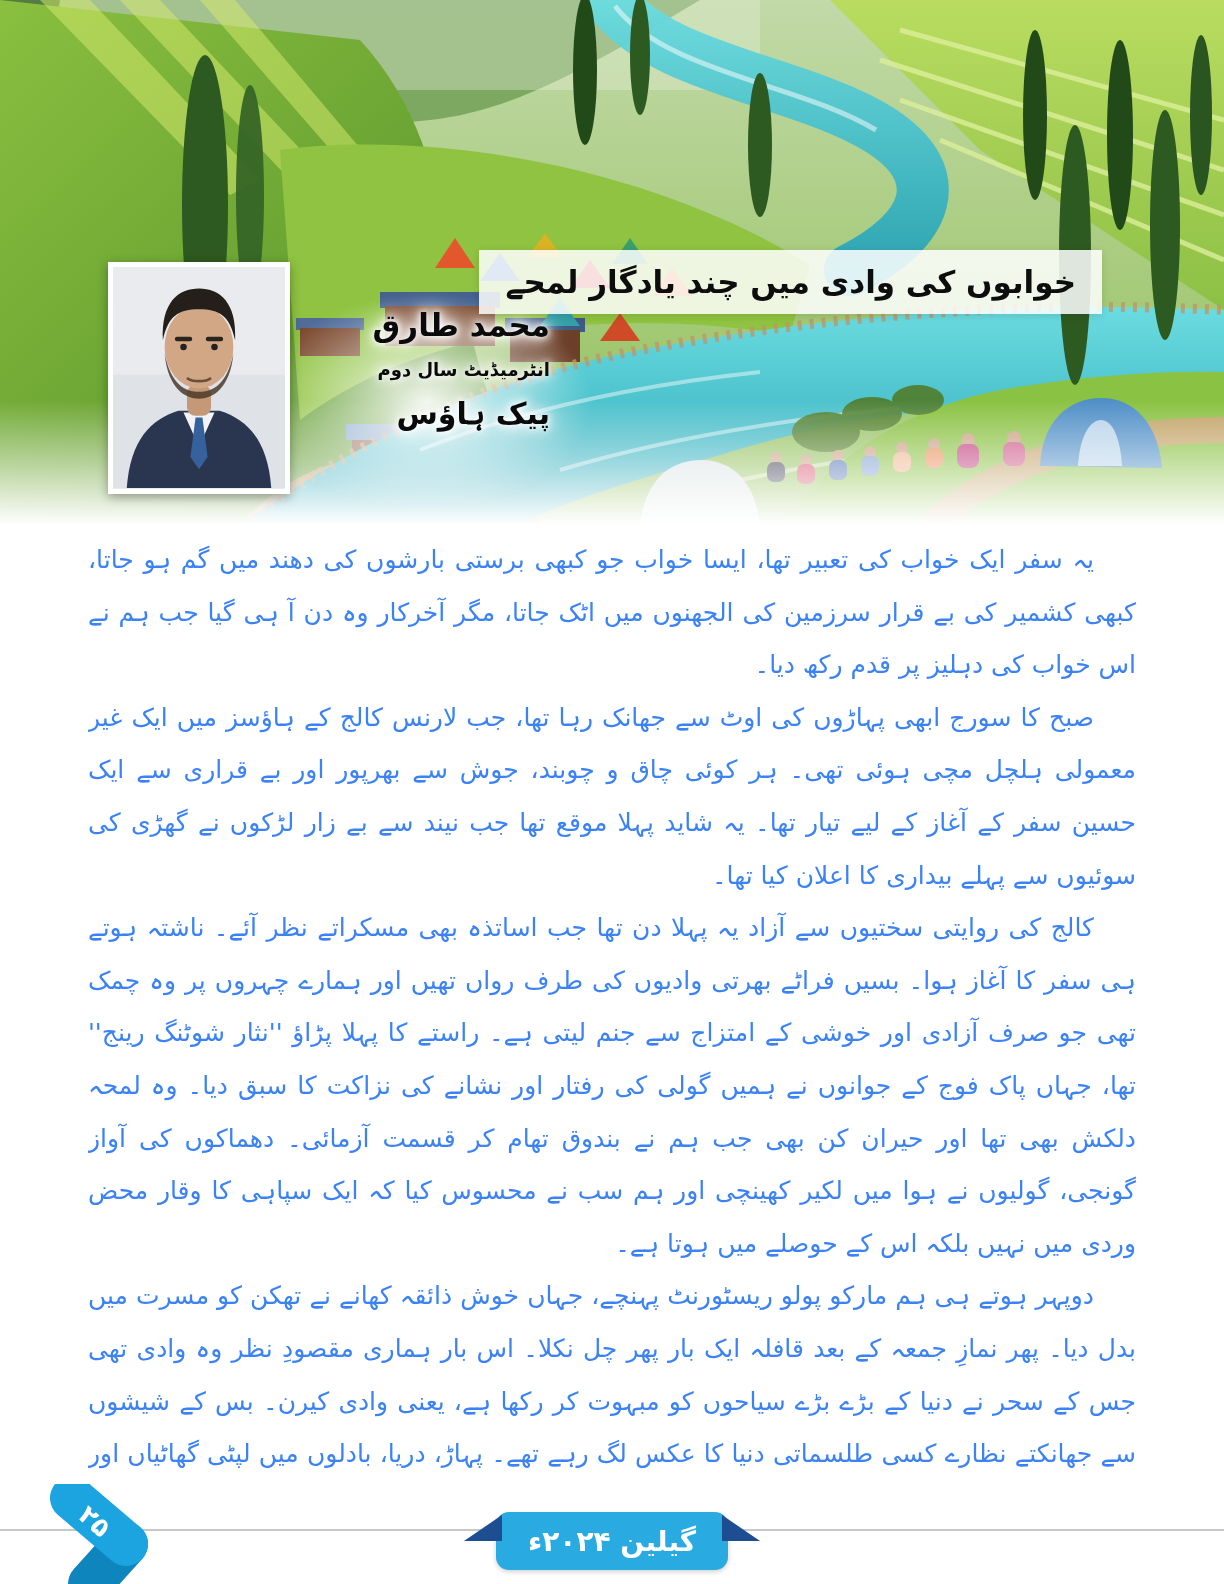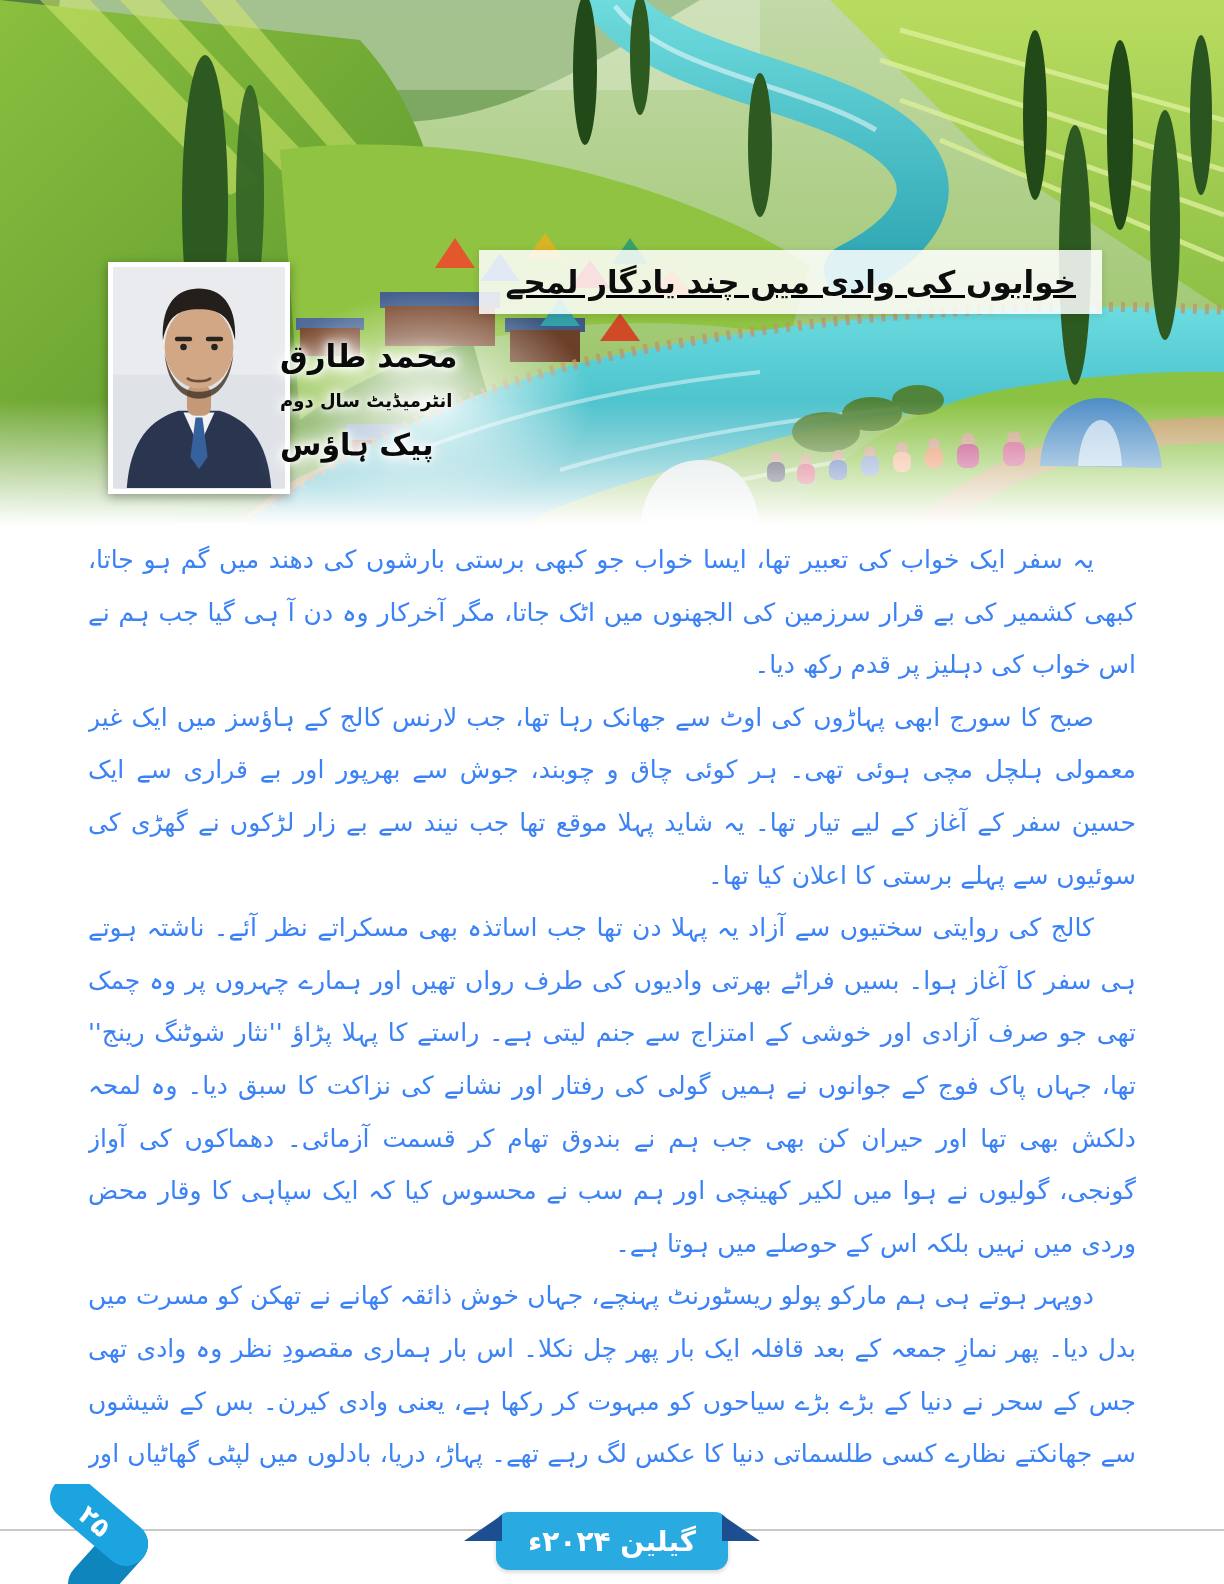--- a/index.html
+++ b/index.html
@@ -16,28 +16,28 @@
   .t-outline,.t-fill{display:block;font-family:"DejaVu Sans",sans-serif;font-weight:bold;
         font-size:198px;line-height:1.15;white-space:nowrap;}
   .t-outline{position:absolute;inset:0;color:#ffffff;-webkit-text-stroke:14px #ffffff;
         filter:drop-shadow(0 6px 7px rgba(30,70,25,.45));}
   .t-fill{position:relative;
         background:linear-gradient(180deg,#0d4f27 0%,#176a33 35%,#3f9434 62%,#8cc63f 85%,#c4e470 100%);
         -webkit-background-clip:text;background-clip:text;color:transparent;}
 
   .subtitle-box{position:absolute;top:250px;right:122px;z-index:2;
         background:rgba(255,255,255,.85);border-radius:0;padding:14px 26px;
-        box-shadow:0 2px 8px rgba(0,0,0,.12);white-space:nowrap;text-decoration:underline;}
+        box-shadow:0 2px 8px rgba(0,0,0,.12);white-space:nowrap;}
   .subtitle{font-size:31px;font-weight:bold;color:#0d0d0d;letter-spacing:.5px;}
 
   .photo{position:absolute;left:108px;top:262px;width:172px;height:222px;z-index:3;
         background:#e9ebee;border:5px solid #ffffff;box-shadow:0 3px 10px rgba(0,0,0,.35);}
   .photo svg{display:block;width:100%;height:100%;}
 
-  .author{position:absolute;left:280px;top:338px;width:270px;z-index:3;text-align:left;color:#0a0a0a;}
+  .author{position:absolute;left:280px;top:307px;width:270px;z-index:3;text-align:right;color:#0a0a0a;}
   .author div{text-shadow:0 0 6px #fff,0 0 12px #fff,0 0 18px #fff,0 0 24px #fff;}
   .a-name{font-size:31px;font-weight:bold;margin-bottom:16px;}
   .a-class{font-size:18px;font-weight:bold;margin-bottom:16px;}
   .a-house{font-size:30px;font-weight:bold;}
 
   
   .article{position:absolute;left:88px;top:534px;width:1048px;height:948px;overflow:hidden;
         color:#3b82f6;}
   .article p{margin:0;font-size:25px;line-height:52.6px;text-align:justify;
         text-indent:42px;font-family:"DejaVu Sans",sans-serif;}
@@ -253,21 +253,21 @@
 
     <div class="author" dir="rtl">
       <div class="a-name">محمد طارق</div>
       <div class="a-class">انٹرمیڈیٹ سال دوم</div>
       <div class="a-house">پیک ہاؤس</div>
     </div>
   </div>
 
   <div class="article" dir="rtl">
     <p>یہ سفر ایک خواب کی تعبیر تھا، ایسا خواب جو کبھی برستی بارشوں کی دھند میں گم ہو جاتا، کبھی کشمیر کی بے قرار سرزمین کی الجھنوں میں اٹک جاتا، مگر آخرکار وہ دن آ ہی گیا جب ہم نے اس خواب کی دہلیز پر قدم رکھ دیا۔</p>
-    <p>صبح کا سورج ابھی پہاڑوں کی اوٹ سے جھانک رہا تھا، جب لارنس کالج کے ہاؤسز میں ایک غیر معمولی ہلچل مچی ہوئی تھی۔ ہر کوئی چاق و چوبند، جوش سے بھرپور اور بے قراری سے ایک حسین سفر کے آغاز کے لیے تیار تھا۔ یہ شاید پہلا موقع تھا جب نیند سے بے زار لڑکوں نے گھڑی کی سوئیوں سے پہلے برستی کا اعلان کیا تھا۔</p>
+    <p>صبح کا سورج ابھی پہاڑوں کی اوٹ سے جھانک رہا تھا، جب لارنس کالج کے ہاؤسز میں ایک غیر معمولی ہلچل مچی ہوئی تھی۔ ہر کوئی چاق و چوبند، جوش سے بھرپور اور بے قراری سے ایک حسین سفر کے آغاز کے لیے تیار تھا۔ یہ شاید پہلا موقع تھا جب نیند سے بے زار لڑکوں نے گھڑی کی سوئیوں سے پہلے بیداری کا اعلان کیا تھا۔</p>
     <p>کالج کی روایتی سختیوں سے آزاد یہ پہلا دن تھا جب اساتذہ بھی مسکراتے نظر آئے۔ ناشتہ ہوتے ہی سفر کا آغاز ہوا۔ بسیں فراٹے بھرتی وادیوں کی طرف رواں تھیں اور ہمارے چہروں پر وہ چمک تھی جو صرف آزادی اور خوشی کے امتزاج سے جنم لیتی ہے۔ راستے کا پہلا پڑاؤ ''نثار شوٹنگ رینج'' تھا، جہاں پاک فوج کے جوانوں نے ہمیں گولی کی رفتار اور نشانے کی نزاکت کا سبق دیا۔ وہ لمحہ دلکش بھی تھا اور حیران کن بھی جب ہم نے بندوق تھام کر قسمت آزمائی۔ دھماکوں کی آواز گونجی، گولیوں نے ہوا میں لکیر کھینچی اور ہم سب نے محسوس کیا کہ ایک سپاہی کا وقار محض وردی میں نہیں بلکہ اس کے حوصلے میں ہوتا ہے۔</p>
     <p>دوپہر ہوتے ہی ہم مارکو پولو ریسٹورنٹ پہنچے، جہاں خوش ذائقہ کھانے نے تھکن کو مسرت میں بدل دیا۔ پھر نمازِ جمعہ کے بعد قافلہ ایک بار پھر چل نکلا۔ اس بار ہماری مقصودِ نظر وہ وادی تھی جس کے سحر نے دنیا کے بڑے بڑے سیاحوں کو مبہوت کر رکھا ہے، یعنی وادی کیرن۔ بس کے شیشوں سے جھانکتے نظارے کسی طلسماتی دنیا کا عکس لگ رہے تھے۔ پہاڑ، دریا، بادلوں میں لپٹی گھاٹیاں اور بل کھاتی سڑکیں؛ یہ سب جیسے کسی خواب کی تعبیر ہو۔ راستے میں ہم نے شرارتوں سے مختلف رنگ بکھیرے، اساتذہ کے ساتھ وہ بے تکلفی اپنائی جو شاید کالج کی دیواروں کے اندر کبھی ممکن نہ ہوتی۔</p>
 
   </div>
 
   <div>
     <div class="f-line"></div>
 
     <svg class="ribbon" viewBox="0 0 132 110" aria-hidden="true">
       <path d="M80 60 L44 100" fill="none" stroke="#0e85bd" stroke-width="44" stroke-linecap="round"></path>

